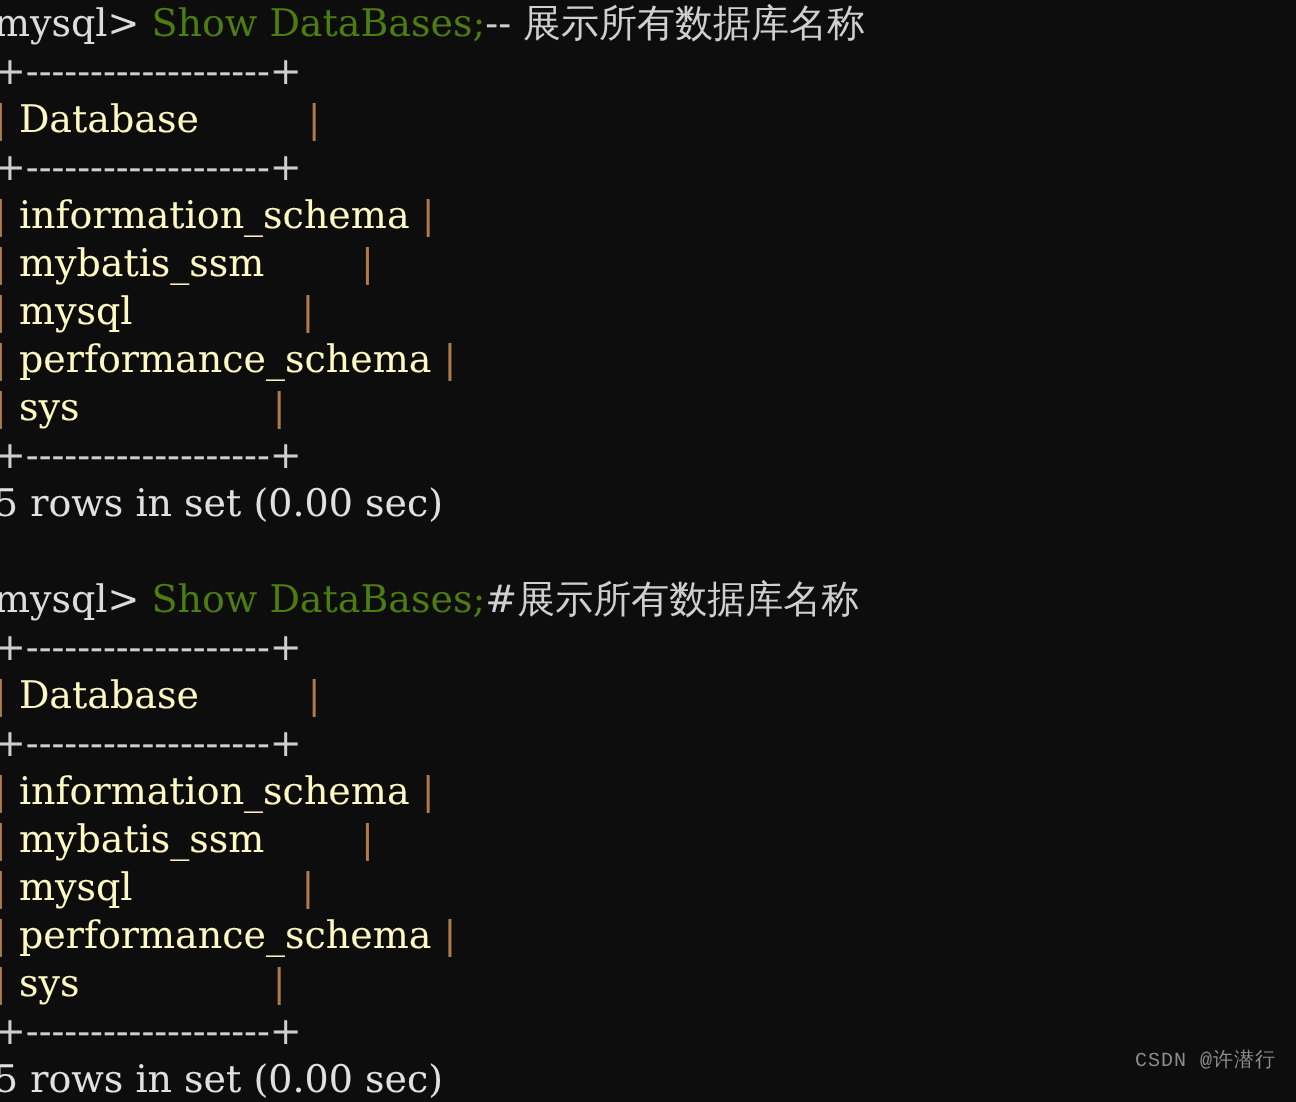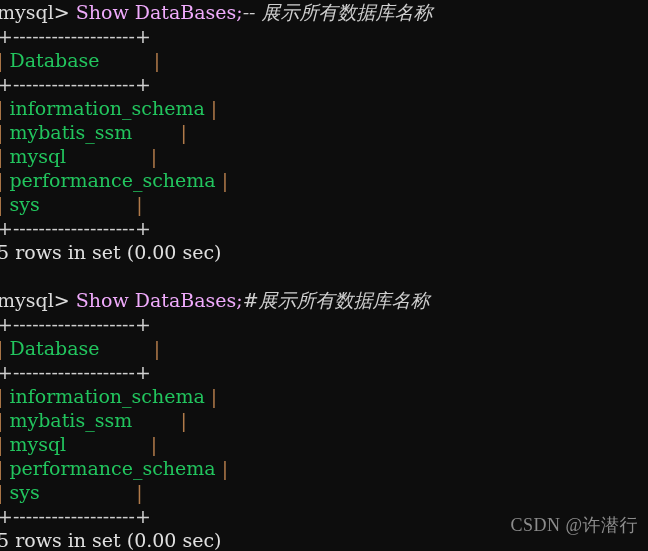--- a/index.html
+++ b/index.html
@@ -31,44 +31,44 @@
     font-size: 19px;
     white-space: pre;
     color: #d8d8d8;
     letter-spacing: 0px;
     font-family: "DejaVu Serif", "Liberation Serif", serif;
   }
 
   
   .prompt-line { color: #e2e2e2; }
   .cmd-prompt { color: #dcdcdc; }
-  .cmd-sql { color: #f0abfc; }
-  .cmd-comment { color: #cfcfcf; font-style: italic; }
+  .cmd-sql { color: #4d7c0f; }
+  .cmd-comment { color: #cfcfcf; }
 
   
   .rule {
     color: #cfcfcf;
   }
 
   
   .pipe {
     color: #b07a4a;
   }
-  .cellval { color: #22c55e; }
+  .cellval { color: #fef9c3; }
   .blank { height: 24px; }
 
   .result { color: #e0e0e0; }
 
   #watermark {
     position: absolute;
     right: 10px;
     bottom: 14px;
-    font-size: 18px;
+    font-size: 10px;
     color: #8c8c8c;
-    font-family: Liberation Serif, serif;
+    font-family: Liberation Mono, monospace;
     white-space: nowrap;
     letter-spacing: 0.5px;
   }
 </style>
 </head>
 <body style="background: rgb(13, 13, 13);">
 
 <div id="terminal" style="background: rgb(13, 13, 13);">
 
   <div class="line prompt-line"><span class="cmd-prompt">mysql&gt; </span><span class="cmd-sql">Show DataBases;</span><span class="cmd-comment">-- 展示所有数据库名称</span></div>

